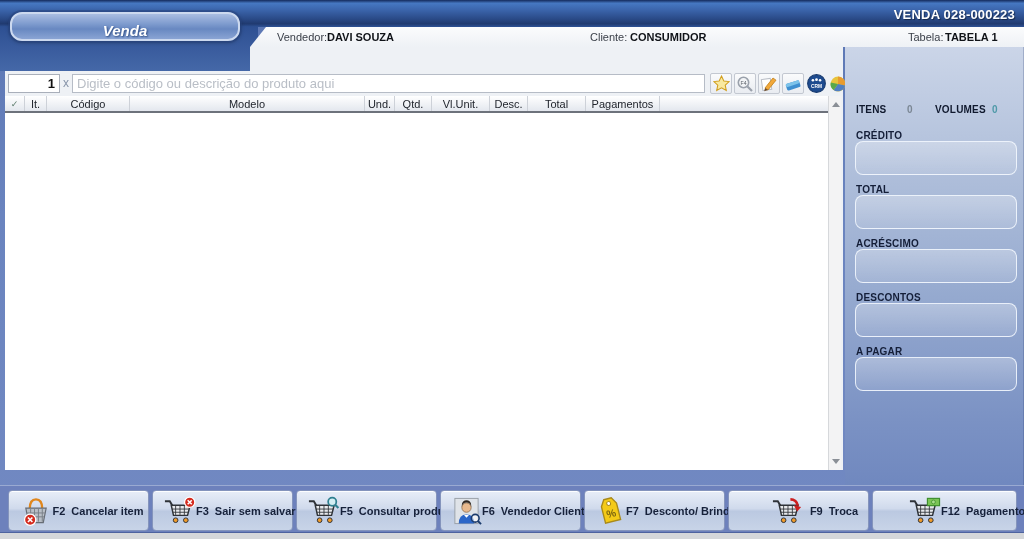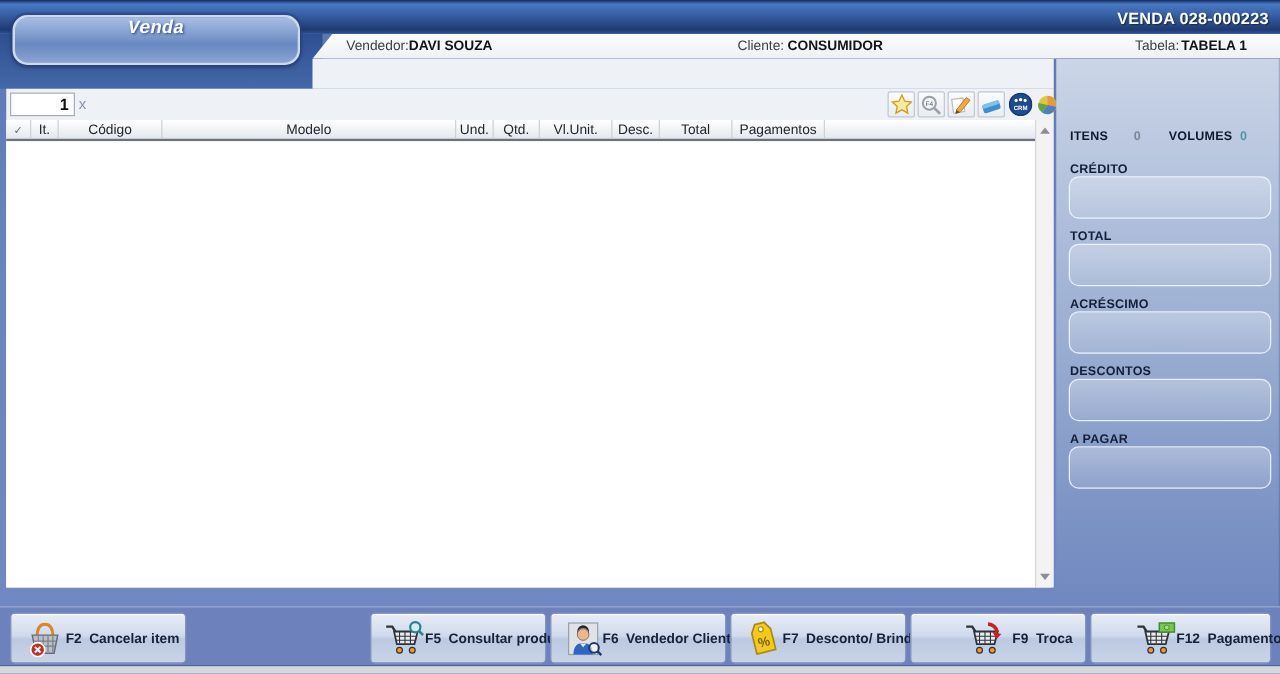--- a/index.html
+++ b/index.html
@@ -8,24 +8,24 @@
   #app { position:relative; width:1024px; height:539px; background:linear-gradient(180deg,#5b76b3 0%,#6a84bf 40%,#7289c2 100%); overflow:hidden; }
   .abs { position:absolute; }
 
   
   .topbar { left:0; top:0; width:1024px; height:27px;
     background:linear-gradient(180deg,#142a5c 0%,#4678c2 12%,#3c66ad 35%,#2a4a87 70%,#203a70 88%,#2e5296 100%); }
   .venda-block { left:0; top:27px; width:258px; height:44px;
     background:linear-gradient(180deg,#2e5093 0%,#4568a8 100%); }
   .window-title { top:7px; right:9px; color:#ffffff; font-size:13px; font-weight:bold; letter-spacing:0.2px;
     text-shadow:1px 1px 1px rgba(0,0,0,0.45); }
-  .venda-pill { left:10px; top:12px; width:230px; height:40px; border-radius:12px;
+  .venda-pill { left:10px; top:12px; width:230px; height:29px; border-radius:12px;
     background:linear-gradient(180deg,#a9bde2 0%,#7e9bce 40%,#6888c1 60%,#8aa4d4 100%);
     border:2px solid #ccd9ef; box-shadow:0 0 0 2px rgba(40,70,130,0.55), 0 1px 4px rgba(0,0,0,0.4);
-    display:flex; align-items:flex-start; justify-content:center;font-family:Liberation Mono, monospace; }
+    display:flex; align-items:flex-end; justify-content:center; }
   .venda-pill span { color:#ffffff; font-size:15px; font-weight:bold; font-style:italic;
     text-shadow:1px 1px 2px #2c4a82; }
 
   
   .info-strip { left:250px; top:27px; width:774px; height:20px;
     background:linear-gradient(180deg,#fbfcfd 0%,#eef1f5 100%);
     clip-path:polygon(16px 0, 100% 0, 100% 100%, 0 100%); font-size:11px; color:#333; }
   .info-strip .lbl { color:#3a3f48; }
   .info-strip .val { font-weight:bold; color:#101318; }
 
@@ -95,20 +95,21 @@
     <span class="abs val" style="left:380px; top:4px;">CONSUMIDOR</span>
     <span class="abs lbl" style="left:658px; top:4px;">Tabela:</span>
     <span class="abs val" style="left:695px; top:4px;">TABELA 1</span>
   </div>
 
   <div class="abs bridge-panel"></div>
   <div class="abs main-panel"></div>
 
   <input class="abs qty-input" value="1" style="">
   <span class="abs mult-x">x</span>
+  <input class="abs product-input" placeholder="Digite o código ou descrição do produto aqui" style="">
 
   <div class="abs icon-btn framed" style="left:710px;">
     <svg width="17" height="17" viewBox="0 0 16 16">
       <polygon points="8,1 10.2,5.6 15.2,6.2 11.5,9.6 12.5,14.6 8,12.1 3.5,14.6 4.5,9.6 0.8,6.2 5.8,5.6" fill="#f9e9a0" stroke="#d19f1f" stroke-width="1"></polygon>
     </svg>
   </div>
   <div class="abs icon-btn framed" style="left:734px;">
     <svg width="18" height="18" viewBox="0 0 18 18">
       <circle cx="7.5" cy="7.5" r="5.2" fill="#f2f4f6" stroke="#9aa1ab" stroke-width="1.6"></circle>
       <text x="7.5" y="9.6" font-size="5.2" text-anchor="middle" fill="#5a6068" font-family="Liberation Sans, sans-serif">F4</text>
@@ -211,20 +212,36 @@
           <path d="M12 13 V26 M16 13 V26 M20 13 V26 M24 13 V26 M8.5 17 H26.5 M9.3 21 H25.7" stroke="#7a8088" stroke-width="1" fill="none"></path>
           <circle cx="11.5" cy="24" r="5.8" fill="#d42a1e" stroke="#ffffff" stroke-width="1.3"></circle>
           <path d="M9.2 21.7 L13.8 26.3 M13.8 21.7 L9.2 26.3" stroke="#ffffff" stroke-width="1.7"></path>
         </svg>
       </span>
       <span class="tb-text">
         <span class="tb-key">F2</span><span>Cancelar item</span>
       </span>
     </div>
 
+    <div class="tb-btn" style="left:152px;">
+      <span class="tb-icon">
+        <svg width="33" height="30" viewBox="0 0 34 30">
+          <polyline points="2,5 7,5 9.5,9" fill="none" stroke="#2f3338" stroke-width="2"></polyline>
+          <path d="M8.5 9 H28 L25.3 19.5 H10.8 Z" fill="#e8eaed" stroke="#2f3338" stroke-width="1.5"></path>
+          <path d="M13 9.5 V19 M17.5 9.5 V19 M22 9.5 V19 M9.5 13 H27 M10.2 16.3 H26" stroke="#2f3338" stroke-width="0.9" fill="none"></path>
+          <circle cx="13" cy="24.5" r="2.4" fill="#f09a28" stroke="#2f3338" stroke-width="1"></circle>
+          <circle cx="23.5" cy="24.5" r="2.4" fill="#f09a28" stroke="#2f3338" stroke-width="1"></circle>
+          <circle cx="27.5" cy="6" r="5.3" fill="#d42a1e" stroke="#ffffff" stroke-width="1.3"></circle>
+          <path d="M25.4 3.9 L29.6 8.1 M29.6 3.9 L25.4 8.1" stroke="#ffffff" stroke-width="1.6"></path>
+        </svg>
+      </span>
+      <span class="tb-text">
+        <span class="tb-key">F3</span><span>Sair sem salvar</span>
+      </span>
+    </div>
 
     <div class="tb-btn" style="left:296px;">
       <span class="tb-icon">
         <svg width="33" height="30" viewBox="0 0 34 30">
           <polyline points="2,5 7,5 9.5,9" fill="none" stroke="#2f3338" stroke-width="2"></polyline>
           <path d="M8.5 9 H28 L25.3 19.5 H10.8 Z" fill="#e8eaed" stroke="#2f3338" stroke-width="1.5"></path>
           <path d="M13 9.5 V19 M17.5 9.5 V19 M22 9.5 V19 M9.5 13 H27 M10.2 16.3 H26" stroke="#2f3338" stroke-width="0.9" fill="none"></path>
           <circle cx="13" cy="24.5" r="2.4" fill="#f09a28" stroke="#2f3338" stroke-width="1"></circle>
           <circle cx="23.5" cy="24.5" r="2.4" fill="#f09a28" stroke="#2f3338" stroke-width="1"></circle>
           <circle cx="26" cy="5.5" r="4.2" fill="rgba(210,238,242,0.95)" stroke="#2e7f8f" stroke-width="1.8"></circle>

